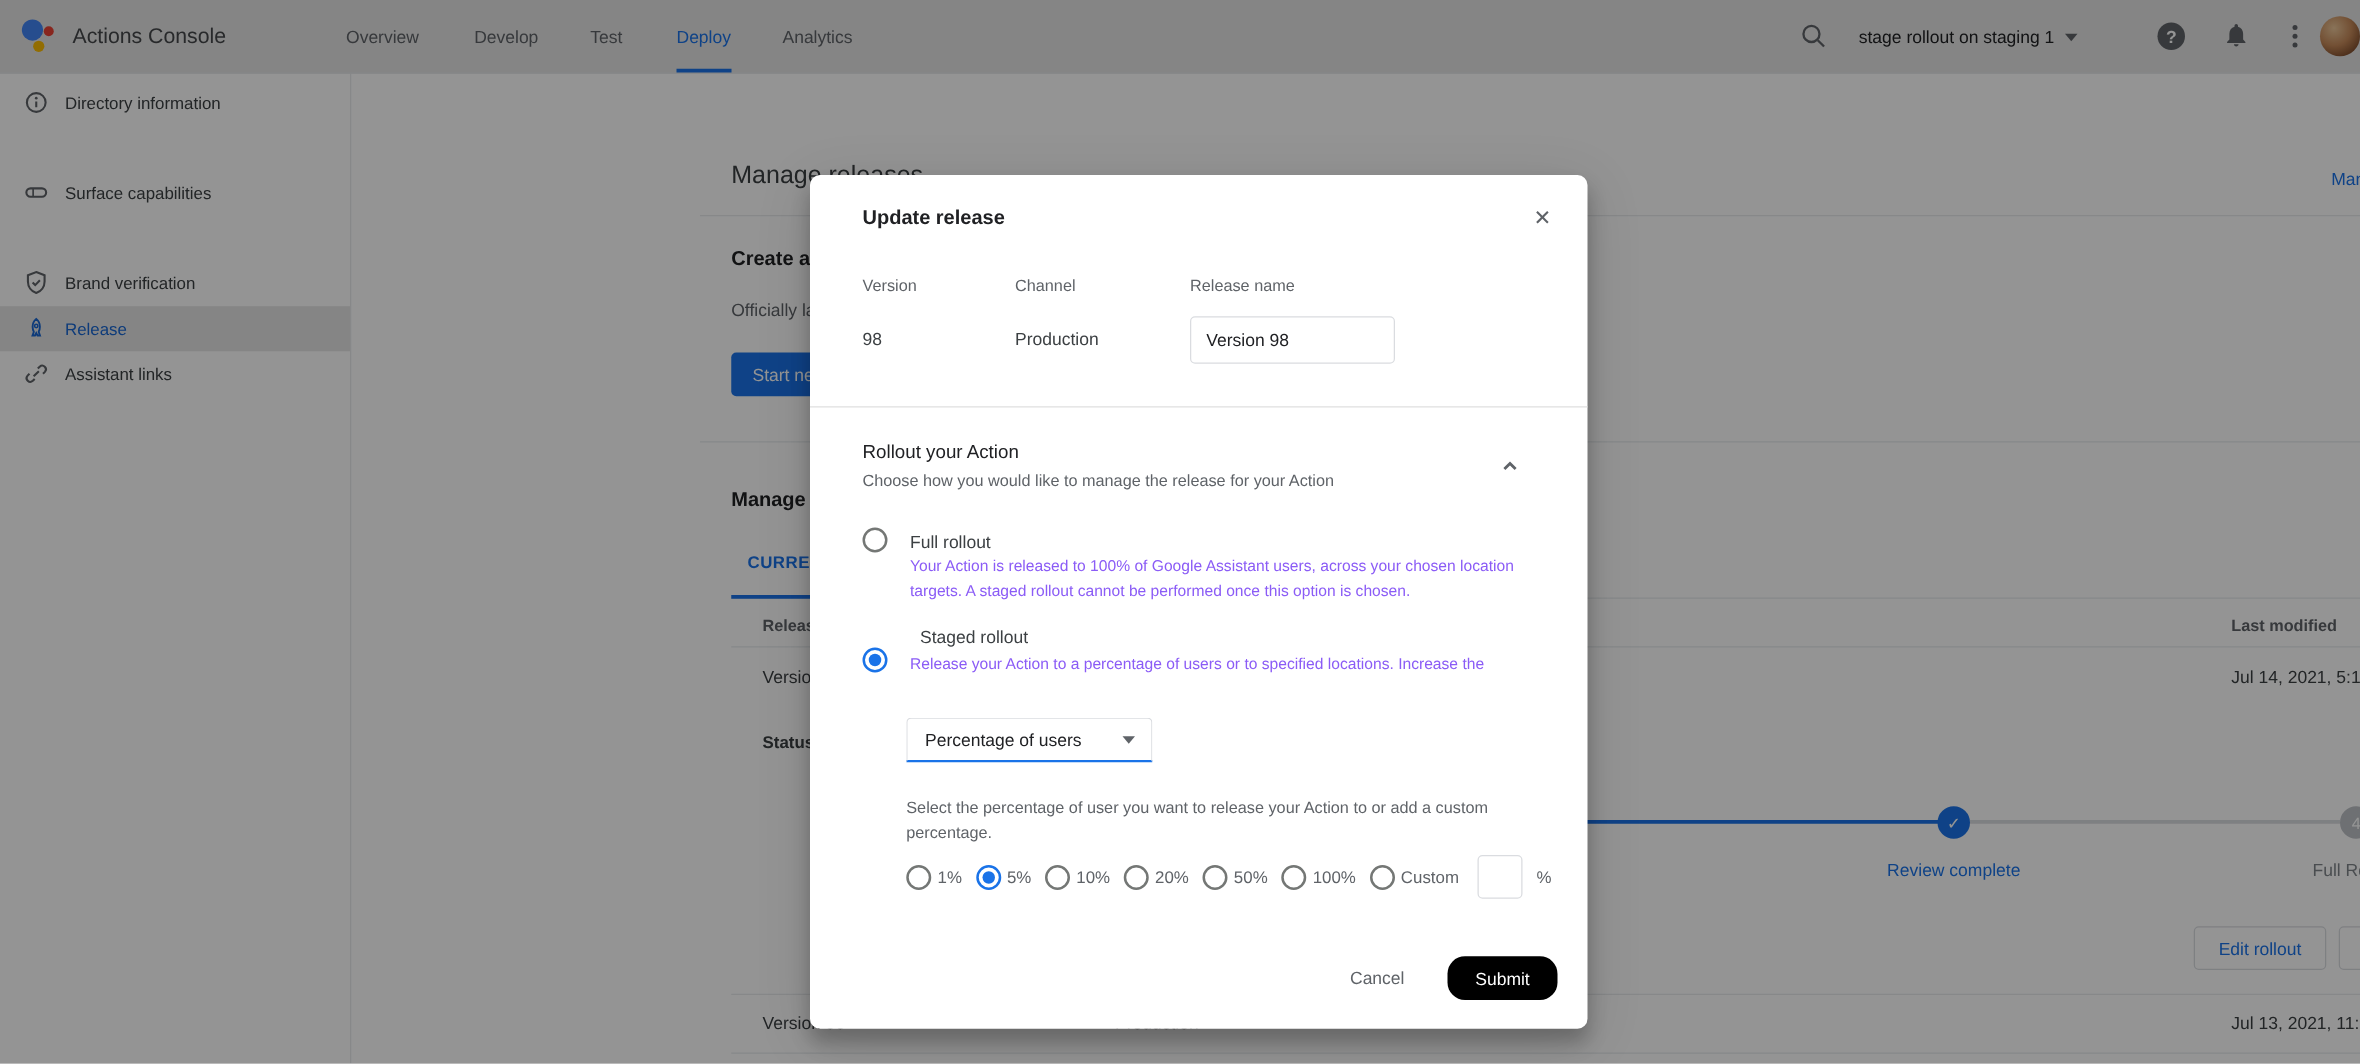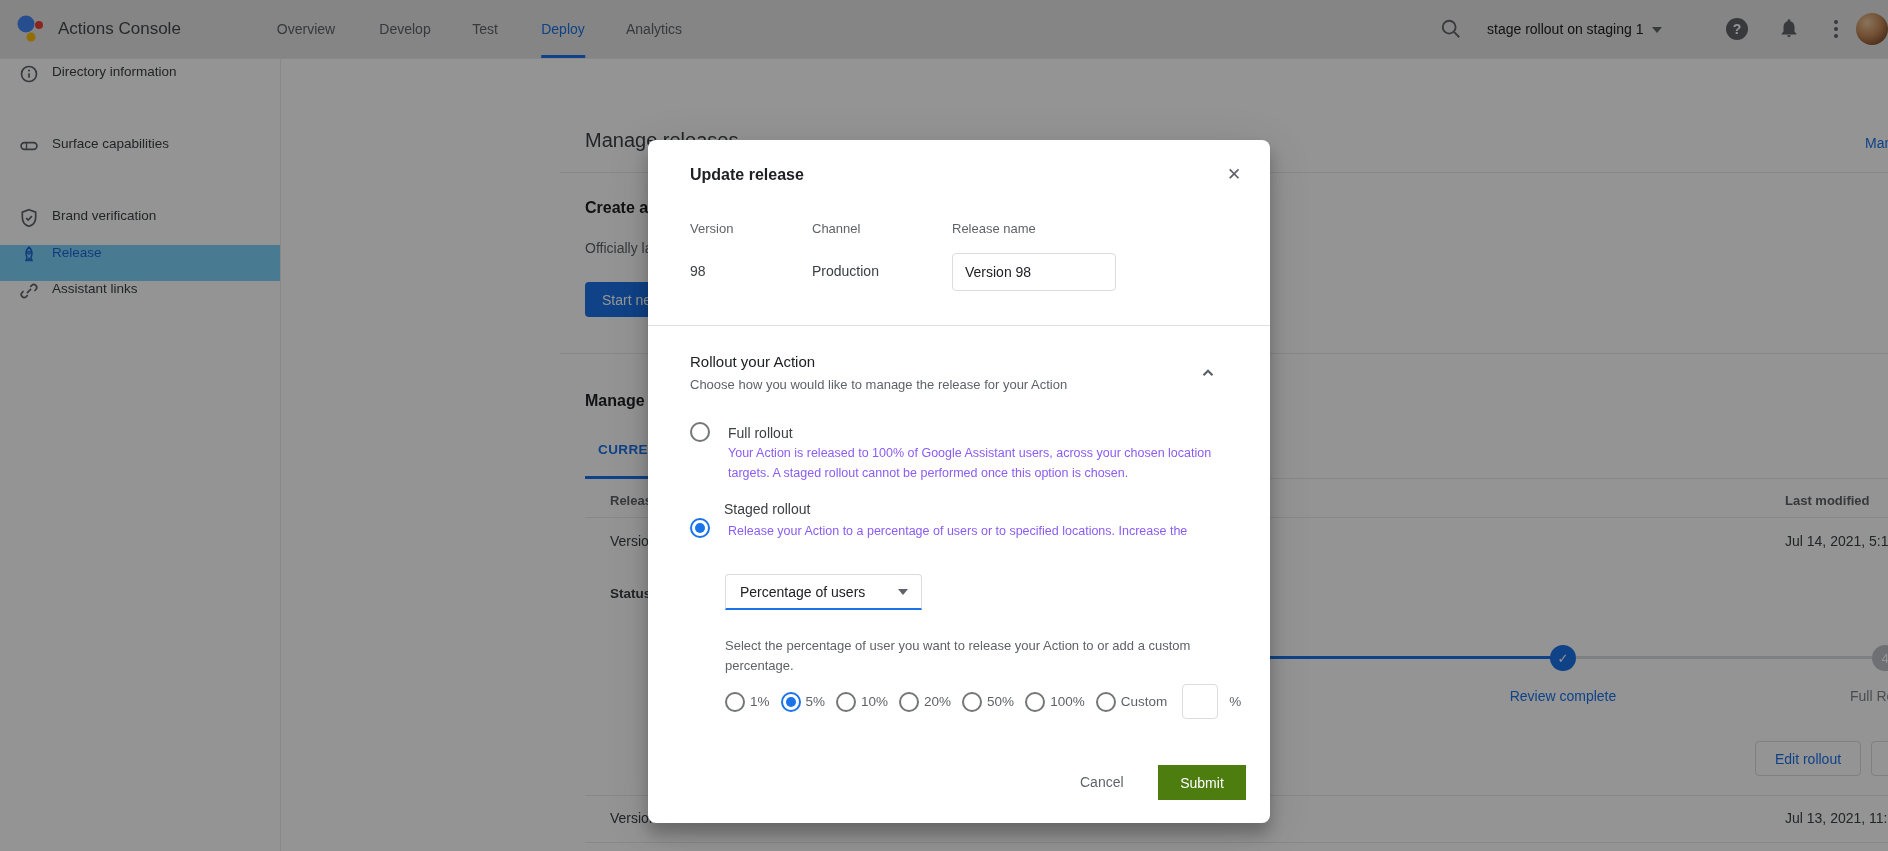--- a/index.html
+++ b/index.html
@@ -15,23 +15,23 @@
   .tab.active::after{content:'';position:absolute;left:0;right:0;bottom:0;height:3px;background:#1a73e8}
   .caret{width:0;height:0;border-left:5px solid transparent;border-right:5px solid transparent;border-top:6px solid #5f6368}
   .helpcirc{position:absolute;width:22px;height:22px;border-radius:50%;background:#5f6368;color:#fff;font-size:14px;font-weight:700;text-align:center;line-height:22px}
   .dotcol{position:absolute;display:flex;flex-direction:column;gap:3px}
   .dotcol span{width:4px;height:4px;border-radius:50%;background:#5f6368}
   .avatar{position:absolute;width:32px;height:32px;border-radius:50%;
           background:radial-gradient(circle at 35% 30%,#ecc79a 0%,#c68a5a 45%,#8a5633 75%,#5f3a22 100%)}
 
   
   .sidebar{position:absolute;left:0;top:58px;width:280px;height:793px;background:#fff;border-right:1px solid #e8eaed;z-index:1}
-  .side-item{position:absolute;left:0;width:280px;height:36px;display:flex;color:#3c4043;font-size:13.5px;cursor:pointer}
+  .side-item{position:absolute;left:0;width:280px;height:36px;display:flex;align-items:center;color:#3c4043;font-size:13.5px;cursor:pointer}
   .side-item svg{margin-left:19px;margin-right:13px;flex:0 0 auto;color:#5f6368}
-  .side-item.active{background:#7dd3fc;color:#1967d2}
+  .side-item.active{background:#e5e5e5;color:#1967d2}
   .side-item.active svg{color:#1967d2}
 
   
   .main{position:absolute;left:280px;top:58px;right:0;bottom:0;background:#fff}
   .hline{position:absolute;height:1px;background:#e8eaed}
   .page-title{position:absolute;left:305px;top:71px;font-size:20px;color:#3c4043}
   .toplink{position:absolute;top:77px;font-size:14px;font-weight:500;color:#1a73e8;white-space:nowrap;cursor:pointer}
   .h2{position:absolute;font-size:16px;font-weight:700;color:#202124}
   .desc{position:absolute;font-size:14px;color:#5f6368;white-space:nowrap}
   .btn-primary{position:absolute;background:#1a73e8;color:#fff;border:none;border-radius:4px;
@@ -73,22 +73,22 @@
   .radio.sel::after{content:'';position:absolute;inset:3px;border-radius:50%;background:#1a73e8}
   .opt-label{position:absolute;font-size:14px;color:#3c4043}
   .opt-desc{position:absolute;font-size:12.5px;color:#8b5cf6;white-space:nowrap}
   .m-dd{position:absolute;left:77px;top:434px;width:197px;height:36px;border:1px solid #dadce0;border-bottom:2px solid #1a73e8;
         border-radius:4px 4px 0 0;box-sizing:border-box;display:flex;align-items:center;font-size:14px;color:#202124;cursor:pointer}
   .m-hint{position:absolute;font-size:13px;color:#5f6368;white-space:nowrap}
   .pct-row{position:absolute;left:77px;top:544px;display:flex;align-items:center;gap:11px}
   .pct{display:flex;align-items:center;gap:5px;font-size:13.5px;color:#5f6368}
   .pct-input{width:30px;height:31px;border:1px solid #dadce0;border-radius:4px;margin-left:4px;font-family:inherit;font-size:14px;text-align:center}
   .m-cancel{position:absolute;left:424px;top:630px;font-size:14px;font-weight:500;color:#5f6368;cursor:pointer;padding:4px 8px}
-  .m-submit{position:absolute;left:510px;top:625px;width:88px;height:35px;background:#4d7c0f;color:#fff;border:none;
-            border-radius:0;font-size:14px;font-weight:500;font-family:inherit;cursor:pointer}
+  .m-submit{position:absolute;left:510px;top:625px;width:88px;height:35px;background:#000000;color:#fff;border:none;
+            border-radius:14px;font-size:14px;font-weight:500;font-family:inherit;cursor:pointer}
 </style>
 </head>
 <body>
 
 <div class="topbar">
   <svg class="abs" style="left:13px;top:11px" width="36" height="36" viewBox="0 0 36 36">
     <circle cx="13" cy="13" r="8.5" fill="#4285f4"></circle>
     <circle cx="26" cy="14" r="4" fill="#ea4335"></circle>
     <circle cx="18" cy="26" r="4.5" fill="#fbbc04"></circle>
   </svg>
@@ -239,21 +239,21 @@
   <svg class="chev" style="left:551px;top:224px" width="18" height="18" viewBox="0 0 16 16">
       <polyline points="4,10 8,6 12,10" fill="none" stroke="currentColor" stroke-width="2"></polyline>
     </svg>
 
   <div class="radio abs" style="left:42px;top:282px"></div>
   <div class="opt-label" style="left:80px;top:285px">Full rollout</div>
   <div class="opt-desc" style="left:80px;top:306px">Your Action is released to 100% of Google Assistant users, across your chosen location</div>
   <div class="opt-desc" style="left:80px;top:326px">targets. A staged rollout cannot be performed once this option is chosen.</div>
 
   <div class="radio sel abs" style="left:42px;top:358px"></div>
-  <div class="opt-label" style="left:76px;top:361px">Staged rollout</div>
+  <div class="opt-label" style="left:88px;top:361px">Staged rollout</div>
   <div class="opt-desc" style="left:80px;top:384px">Release your Action to a percentage of users or to specified locations. Increase the</div>
 
   <div class="m-dd">
     <span style="margin-left:14px">Percentage of users</span>
     <div class="caret" style="margin-left:auto;margin-right:13px"></div>
   </div>
 
   <div class="m-hint" style="left:77px;top:498px">Select the percentage of user you want to release your Action to or add a custom</div>
   <div class="m-hint" style="left:77px;top:518px">percentage.</div>
 

